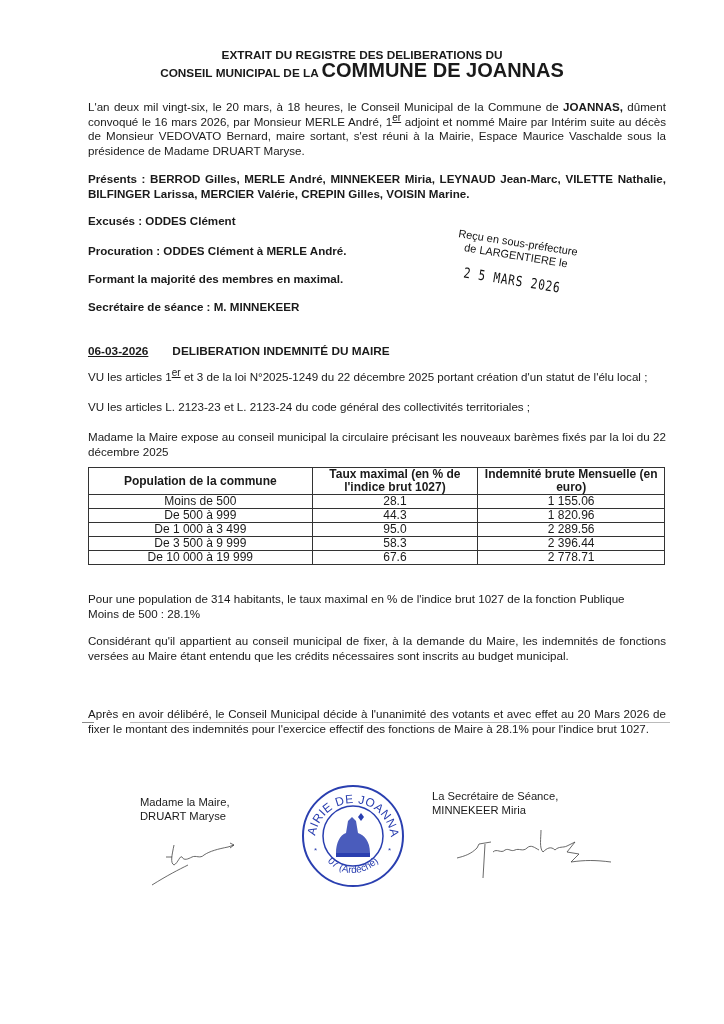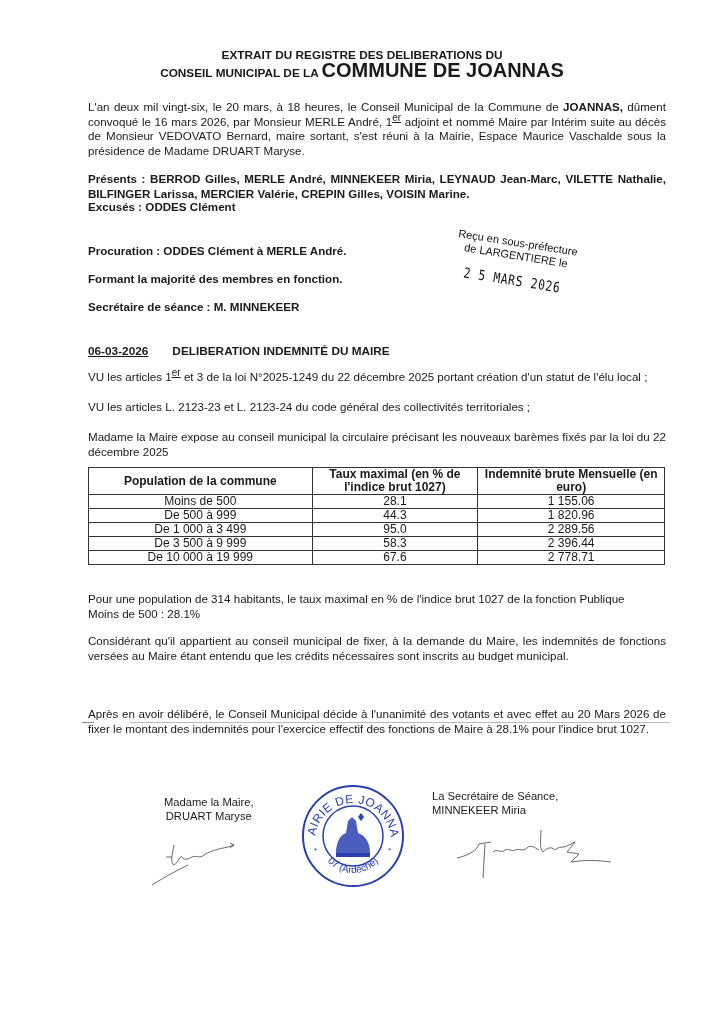--- a/index.html
+++ b/index.html
@@ -34,23 +34,23 @@
   <div>
     <span>CONSEIL MUNICIPAL DE LA </span><span class="big">COMMUNE DE JOANNAS</span>
   </div>
 </div>
 
 <div class="abs para" style="top:100px;">
   <span>L'an deux mil vingt-six, le 20 mars, à 18 heures, le Conseil Municipal de la Commune de </span><b>JOANNAS,</b><span> dûment convoqué le 16 mars 2026, par Monsieur MERLE André, 1</span><span class="sup">er</span><span> adjoint et nommé Maire par Intérim suite au décès de Monsieur VEDOVATO Bernard, maire sortant, s'est réuni à la Mairie, Espace Maurice Vaschalde sous la présidence de Madame DRUART Maryse.</span>
 </div>
 
 <div class="abs para bold" style="top:172px;">Présents : BERROD Gilles, MERLE André, MINNEKEER Miria, LEYNAUD Jean-Marc, VILETTE Nathalie, BILFINGER Larissa, MERCIER Valérie, CREPIN Gilles, VOISIN Marine.</div>
-<div class="abs para bold" style="top:200px; width:330px;">Excusés : ODDES Clément</div>
+<div class="abs para bold" style="top:214px; width:330px;">Excusés : ODDES Clément</div>
 <div class="abs para bold" style="top:244px; width:330px;">Procuration : ODDES Clément à MERLE André.</div>
-<div class="abs para bold" style="top:272px; width:330px;">Formant la majorité des membres en fonction.</div>
+<div class="abs para bold" style="top:272px; width:330px;">Formant la majorité des membres en maximal.</div>
 <div class="abs para bold" style="top:300px; width:330px;">Secrétaire de séance : M. MINNEKEER</div>
 
 <div class="abs stamp">
   <div>Reçu en sous-préfecture</div>
   <div>de LARGENTIERE le</div>
   <div class="date">2 5 MARS 2026</div>
 </div>
 
 <div class="abs heading" style="top:344px;">
   <span class="num">06-03-2026</span><span>DELIBERATION INDEMNITÉ DU MAIRE</span>
@@ -104,21 +104,21 @@
 
 <div class="abs para" style="top:592px; text-align:left;">
   <div>Pour une population de 314 habitants, le taux maximal en % de l'indice brut 1027 de la fonction Publique</div>
   <div>Moins de 500 : 28.1%</div>
 </div>
 <div class="abs para" style="top:634px;">Considérant qu'il appartient au conseil municipal de fixer, à la demande du Maire, les indemnités de fonctions versées au Maire étant entendu que les crédits nécessaires sont inscrits au budget municipal.</div>
 <div class="abs para" style="top:675px;margin-top:32px;">Après en avoir délibéré, le Conseil Municipal décide à l'unanimité des votants et avec effet au 20 Mars 2026 de fixer le montant des indemnités pour l'exercice effectif des fonctions de Maire à 28.1% pour l'indice brut 1027.</div>
 <div class="abs rule" style="left:130px; width:540px;"></div>
 <div class="abs rule-short" style="left:82px;"></div>
 
-<div class="abs sig-block" style="left:164px; top:796px;text-align:center;">
+<div class="abs sig-block" style="left:140px; top:796px;">
   <div>Madame la Maire,</div>
   <div>DRUART Maryse</div>
 </div>
 <svg class="abs" style="left:148px; top:835px;" width="90" height="55" viewBox="0 0 90 55">
   <path d="M4 50 C 20 40, 30 35, 40 30" stroke="#444" stroke-width="0.8" fill="none"></path>
   <path d="M18 22 L24 22 M26 10 C 24 20, 22 28, 26 30 C 30 28, 32 20, 34 22 C 36 26, 40 24, 44 22 C 48 20, 52 24, 56 20 C 62 16, 70 14, 80 12 L86 10" stroke="#444" stroke-width="0.8" fill="none"></path>
   <path d="M82 8 L86 10 L82 13" stroke="#444" stroke-width="0.8" fill="none"></path>
 </svg>
 
 <svg class="abs seal" viewBox="0 0 106 106">

